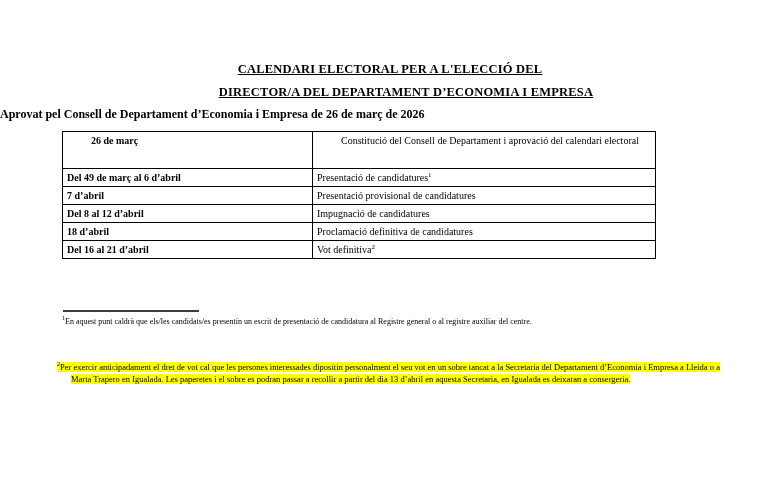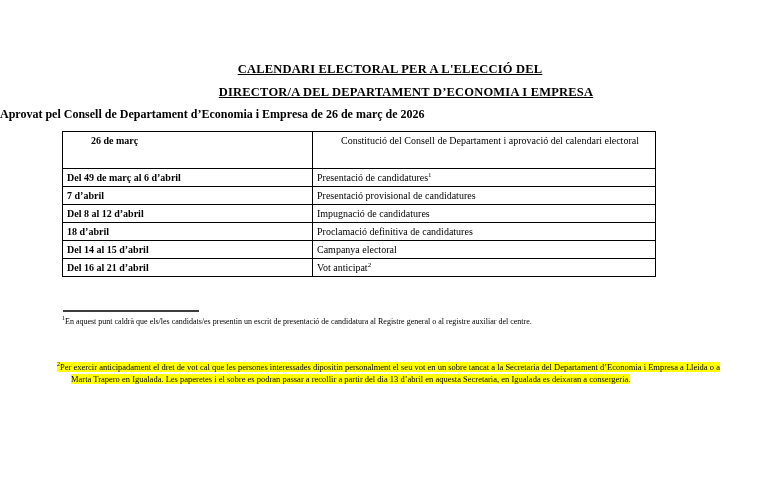--- a/index.html
+++ b/index.html
@@ -97,26 +97,22 @@
       </tr>
       <tr class="row-std">
         <td class="date">Del 8 al 12 d’abril</td>
         <td class="event"><span>Impugnació de candidatures</span><sup class="ref"></sup></td>
       </tr>
       <tr class="row-std">
         <td class="date">18 d’abril</td>
         <td class="event"><span>Proclamació definitiva de candidatures</span><sup class="ref"></sup></td>
       </tr>
       <tr class="row-std">
-        <td class="date">Del 14 al 15 d’abril</td>
-        <td class="event"><span>Campanya electoral</span><sup class="ref"></sup></td>
-      </tr>
-      <tr class="row-std">
         <td class="date">Del 16 al 21 d’abril</td>
-        <td class="event"><span>Vot anticipat</span><sup class="ref">2</sup></td>
+        <td class="event"><span>Vot definitiva</span><sup class="ref">2</sup></td>
       </tr>
     </tbody>
   </table>
 
   <div class="fnsep"></div>
 
   <div class="fn fn1"><sup>1</sup><span>En aquest punt caldrà que els/les candidats/es presentin un escrit de presentació de candidatura al Registre general o al registre auxiliar del centre.</span></div>
 
   <div class="fn fn2"><span class="hl"><sup>2</sup><span>Per exercir anticipadament el dret de vot cal que les persones interessades dipositin personalment el seu vot en un sobre tancat a la Secretaria del Departament d’Economia i Empresa a Lleida o a Marta Trapero en Igualada. Les paperetes i el sobre es podran passar a recollir a partir del dia 13 d’abril en aquesta Secretaria, en Igualada es deixaran a consergeria.</span></span></div>
 

